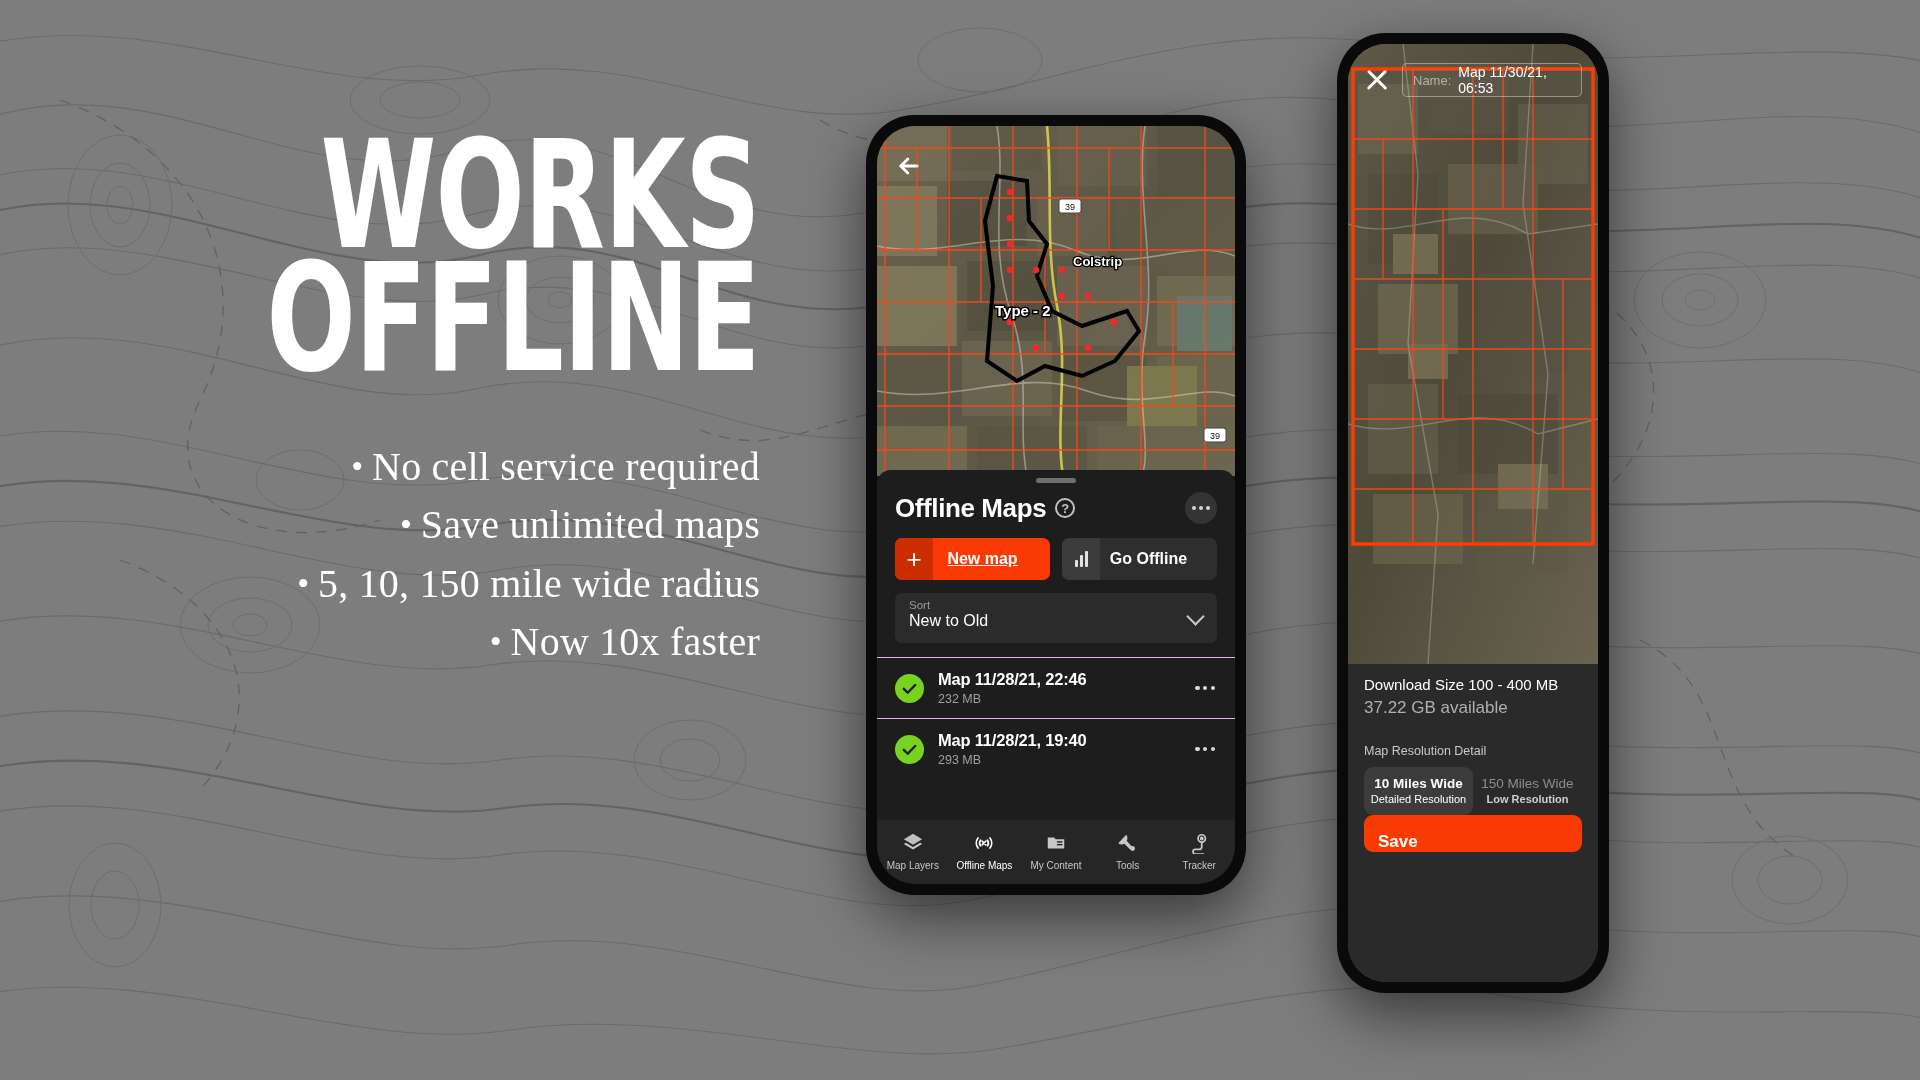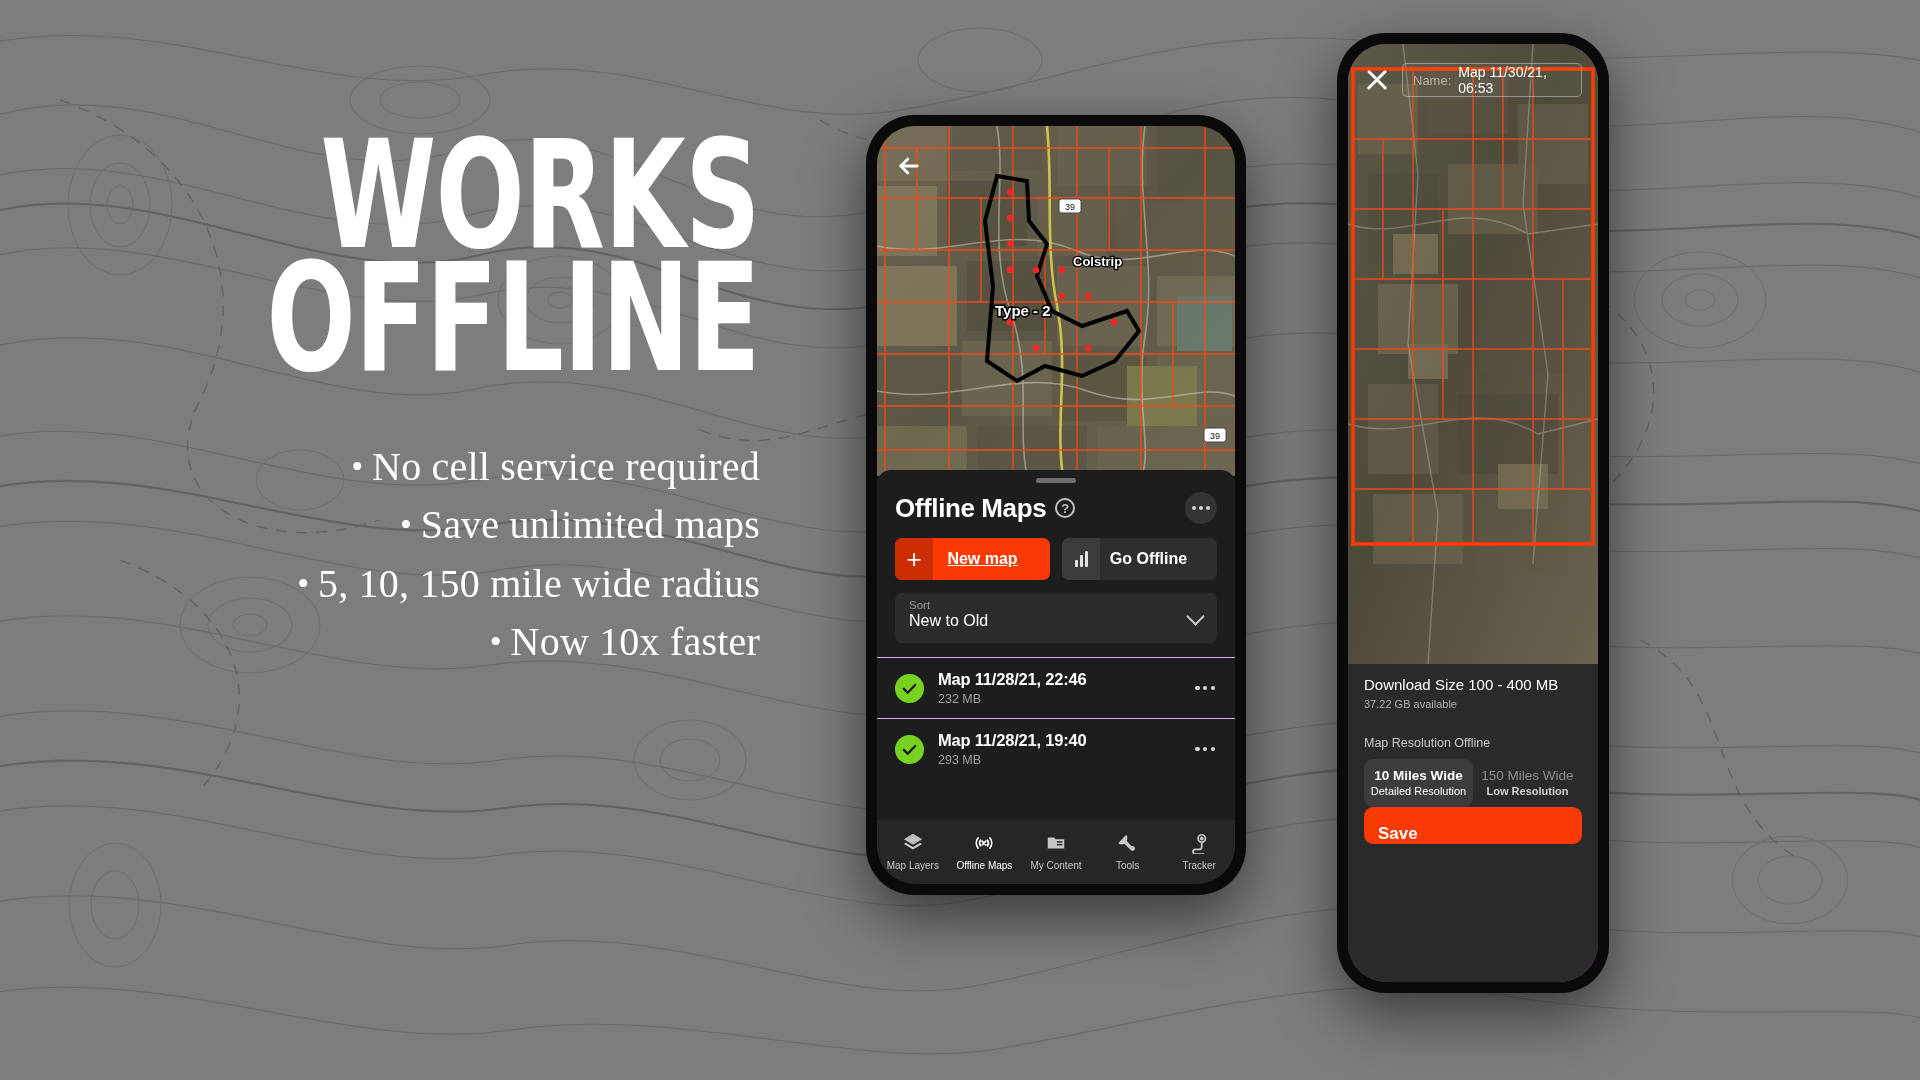--- a/index.html
+++ b/index.html
@@ -90,21 +90,21 @@
     padding:0 10px; background:rgba(255,255,255,0.04);
   }
   .name-field .lbl { color:#b9b2a4; font-size:13px; }
   .name-field .val { color:#ffffff; font-size:14px; }
 
   .bp-lower {
     position:absolute; left:0; right:0; top:620px; bottom:0;
     background:#2a2a2a; padding:14px 16px 0 16px;
   }
   .dl-size { color:#ffffff; font-size:15px; font-weight:500; margin-top:-2px; }
-  .dl-avail { color:#b0b0b0; font-size:11px; margin-top:5px; }
+  .dl-avail { color:#b0b0b0; font-size:17px; margin-top:5px; }
   .res-label { color:#c9c9c9; font-size:12.5px; margin-top:26px; }
   .res-row { display:flex; gap:0; margin-top:9px; }
   .res-opt {
     flex:1; border-radius:9px; padding:9px 6px 10px; text-align:center; cursor:pointer;
   }
   .res-opt.sel { background:#3c3c3c; }
   .res-opt .t1 { font-size:13.5px; font-weight:bold; color:#ffffff; }
   .res-opt .t2 { font-size:11px; color:#ffffff; margin-top:2px; }
   .res-opt.dim .t1 { color:#8d8d8d; font-weight:normal; }
   .res-opt.dim .t2 { color:#cfcfcf; font-weight:bold; }
@@ -332,21 +332,21 @@
       <div class="name-field">
         <span class="lbl">Name:</span>
         <span class="val">Map 11/30/21, 06:53</span>
       </div>
     </div>
 
     <div class="bp-lower">
       <div class="dl-size">Download Size 100 - 400 MB</div>
       <div class="dl-avail">37.22 GB available</div>
 
-      <div class="res-label">Map Resolution Offline</div>
+      <div class="res-label">Map Resolution Detail</div>
       <div class="res-row">
         <div class="res-opt sel">
           <div class="t1">10 Miles Wide</div>
           <div class="t2">Detailed Resolution</div>
         </div>
         <div class="res-opt dim">
           <div class="t1">150 Miles Wide</div>
           <div class="t2">Low Resolution</div>
         </div>
       </div>

